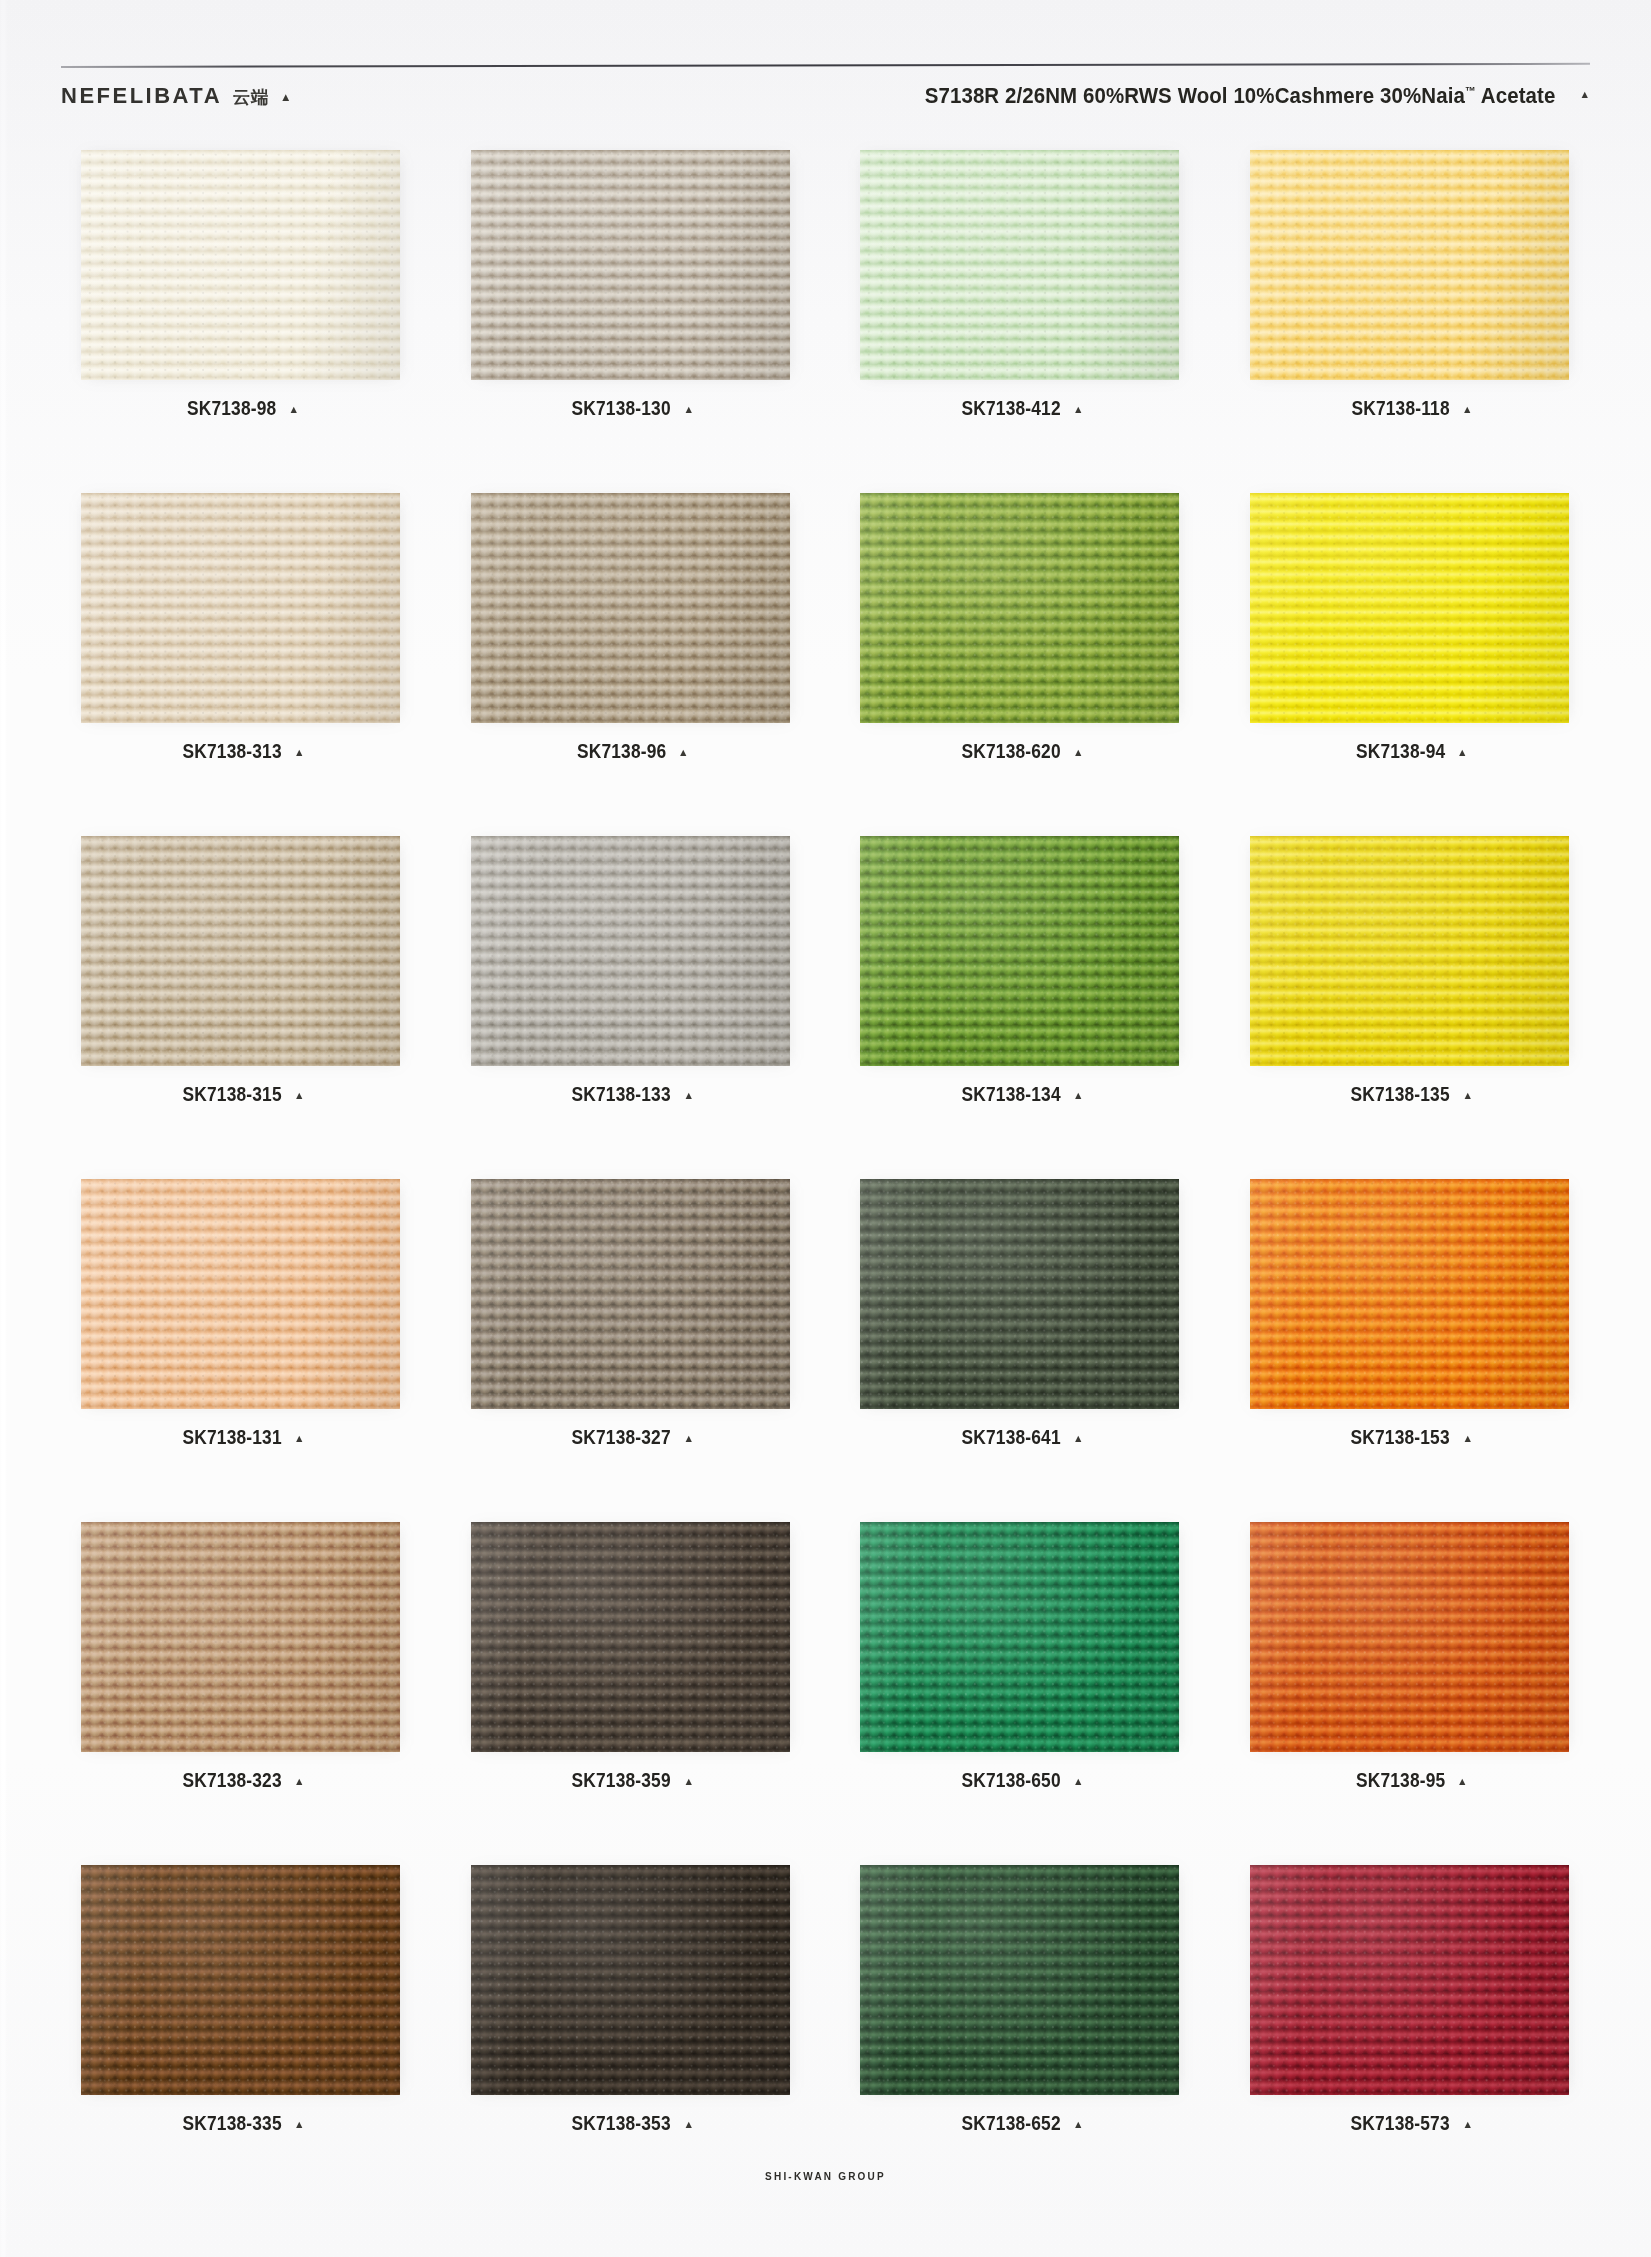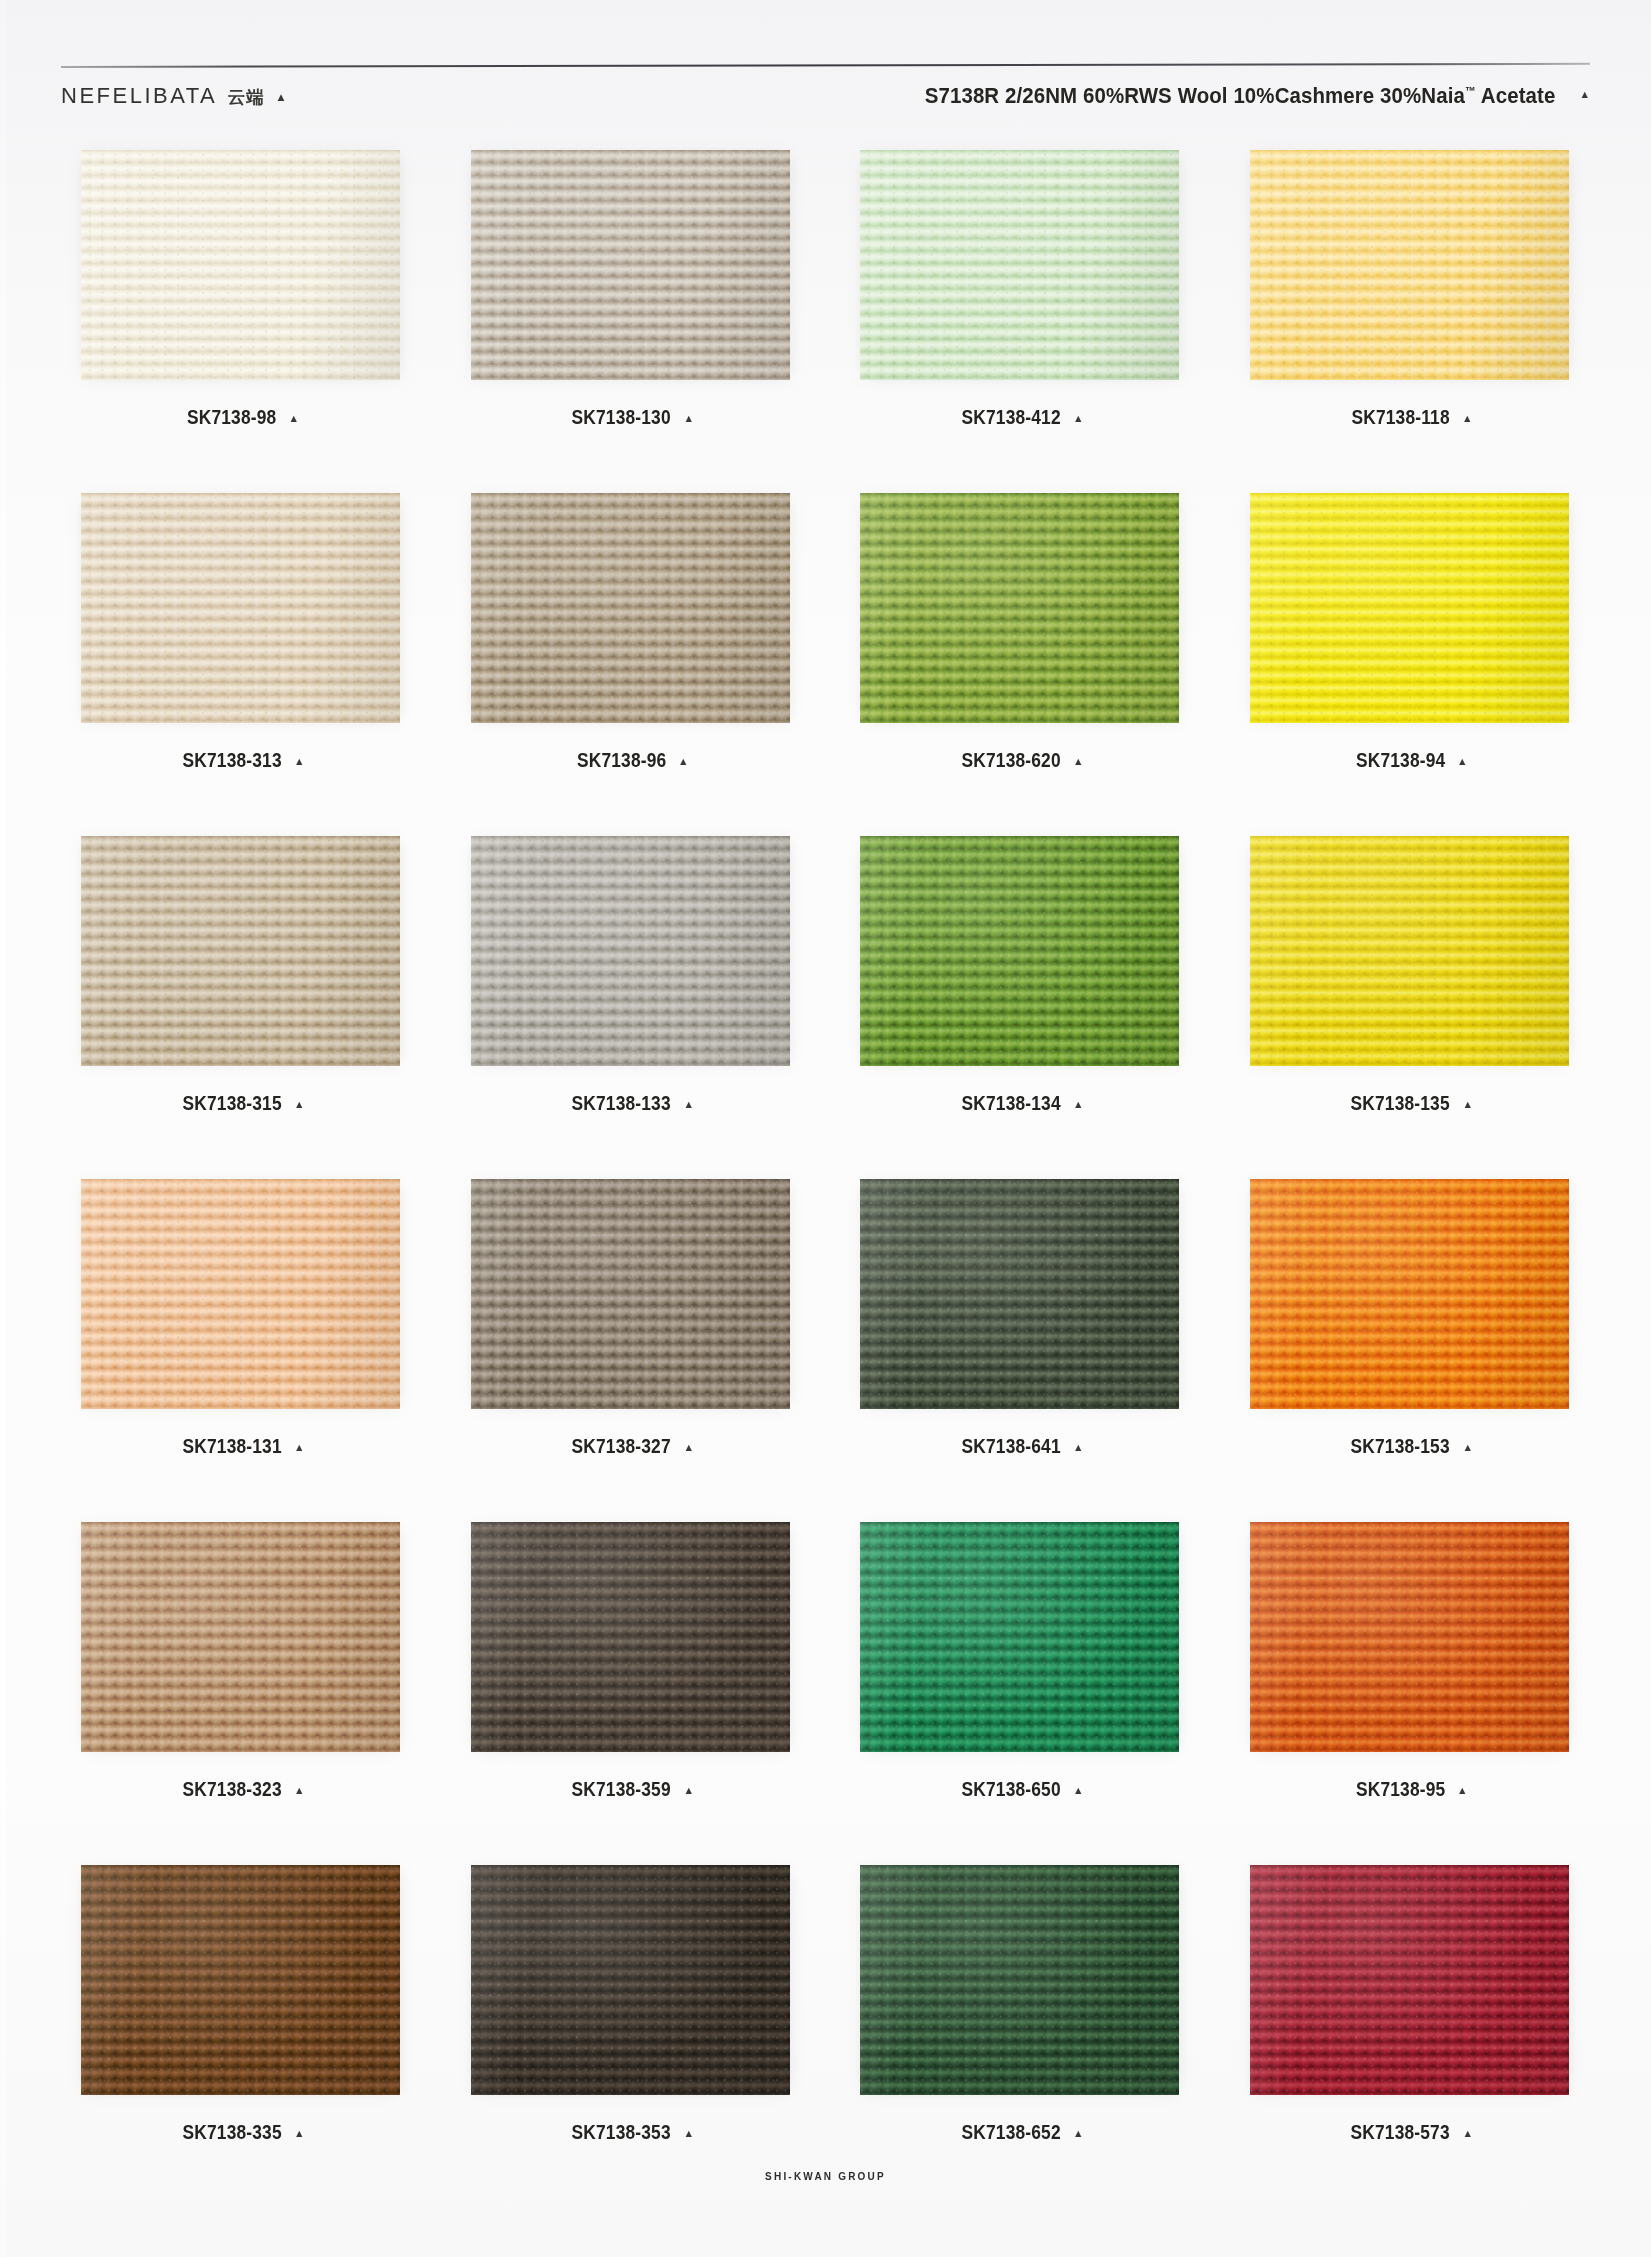--- a/index.html
+++ b/index.html
@@ -44,21 +44,21 @@
   }
   .brand-wrap {
     display: flex;
     align-items: baseline;
     gap: 10.6px;
     white-space: nowrap;
   }
   .brand-latin {
     font-family: "Liberation Sans", sans-serif;
     font-size: 22px;
-    font-weight: 400;
+    font-weight: 700;
     letter-spacing: 2.5px;
     color: #33322f;
   }
   .brand-cjk {
     font-family: "DejaVu Sans", sans-serif;
     font-size: 17.4px;
     font-weight: 600;
     letter-spacing: 1px;
     color: #3a3935;
   }
@@ -192,21 +192,21 @@
   .lighting {
     position: absolute;
     inset: 0;
     background:
       linear-gradient(100deg, rgba(255,255,255,0.14) 0%, rgba(255,255,255,0.00) 22%, rgba(0,0,0,0.00) 70%, rgba(0,0,0,0.065) 100%),
       radial-gradient(ellipse at 34% 26%, rgba(255,255,255,0.13) 0%, rgba(255,255,255,0) 62%);
     pointer-events: none;
   }
 
   .label {
-    margin-top: 23px;
+    margin-top: 14px;
     display: flex;
     align-items: baseline;
     gap: 6.8px;
     white-space: nowrap;
   }
   .label-text {
     font-family: "Liberation Sans", sans-serif;
     font-size: 19.3px;
     font-weight: 700;
     letter-spacing: 0.2px;

